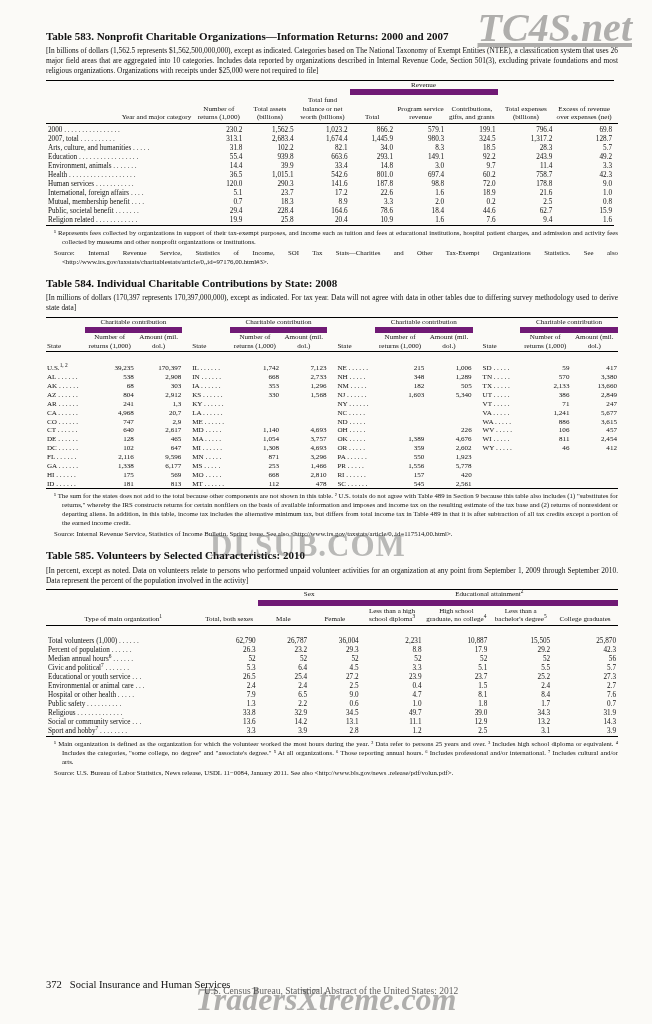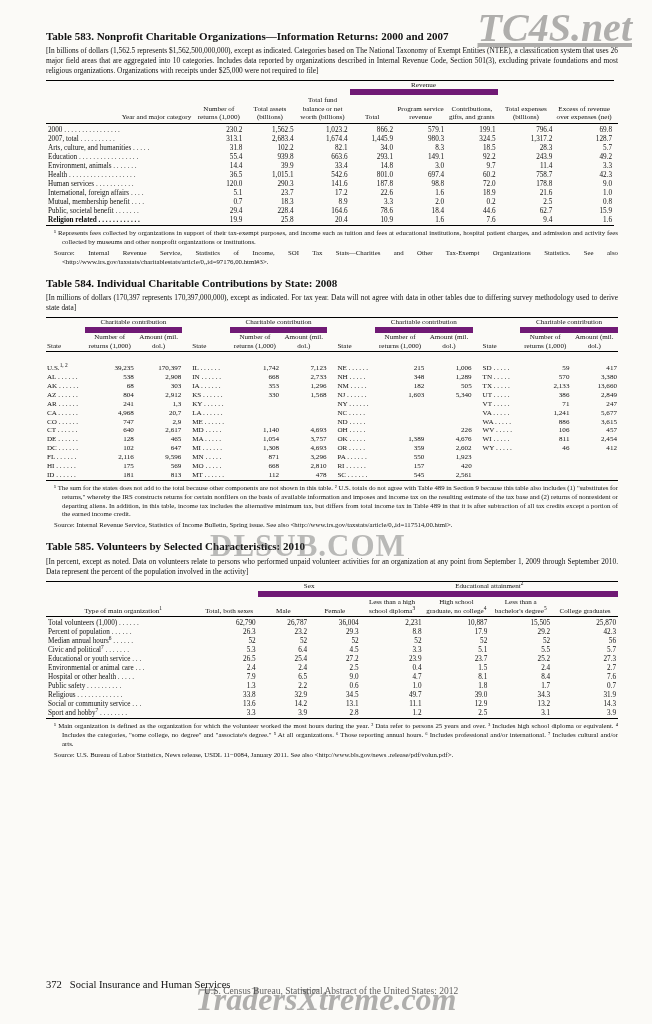--- a/index.html
+++ b/index.html
@@ -279,21 +279,21 @@
             <td class="num">29.4</td>
             <td class="num">228.4</td>
             <td class="num">164.6</td>
             <td class="num">78.6</td>
             <td class="num">18.4</td>
             <td class="num">44.6</td>
             <td class="num">62.7</td>
             <td class="num">15.9</td>
           </tr>
           <tr>
-            <td class="lbl" style="border-bottom: 1px solid rgb(0, 0, 0); font-weight: bold;">Religion related . . . . . . . . . . . .</td>
+            <td class="lbl" style="border-bottom: 1px solid rgb(0, 0, 0);">Religion related . . . . . . . . . . . .</td>
             <td class="num" style="border-bottom: 1px solid rgb(0, 0, 0);">19.9</td>
             <td class="num" style="border-bottom: 1px solid rgb(0, 0, 0);">25.8</td>
             <td class="num" style="border-bottom: 1px solid rgb(0, 0, 0);">20.4</td>
             <td class="num" style="border-bottom: 1px solid rgb(0, 0, 0);">10.9</td>
             <td class="num" style="border-bottom: 1px solid rgb(0, 0, 0);">1.6</td>
             <td class="num" style="border-bottom: 1px solid rgb(0, 0, 0);">7.6</td>
             <td class="num" style="border-bottom: 1px solid rgb(0, 0, 0);">9.4</td>
             <td class="num" style="border-bottom: 1px solid rgb(0, 0, 0);">1.6</td>
           </tr>
         </tbody>
@@ -541,20 +541,37 @@
             <td class="gapcol"></td>
             <td class="st">PA . . . . . .</td>
             <td class="num">550</td>
             <td class="num">1,923</td>
             <td class="gapcol"></td>
             <td class="st"></td>
             <td class="num"></td>
             <td class="num"></td>
           </tr>
           <tr>
+            <td class="st">GA . . . . . .</td>
+            <td class="num">1,338</td>
+            <td class="num">6,177</td>
+            <td class="gapcol"></td>
+            <td class="st">MS . . . . .</td>
+            <td class="num">253</td>
+            <td class="num">1,466</td>
+            <td class="gapcol"></td>
+            <td class="st">PR . . . . .</td>
+            <td class="num">1,556</td>
+            <td class="num">5,778</td>
+            <td class="gapcol"></td>
+            <td class="st"></td>
+            <td class="num"></td>
+            <td class="num"></td>
+          </tr>
+          <tr>
             <td class="st">HI . . . . . .</td>
             <td class="num">175</td>
             <td class="num">569</td>
             <td class="gapcol"></td>
             <td class="st">MO . . . . .</td>
             <td class="num">668</td>
             <td class="num">2,810</td>
             <td class="gapcol"></td>
             <td class="st">RI . . . . . .</td>
             <td class="num">157</td>
@@ -626,21 +643,21 @@
           <th>Male</th>
           <th>Female</th>
           <th><span>Less than a high school diploma</span><sup>3</sup></th>
           <th><span>High school graduate, no college</span><sup>4</sup></th>
           <th><span>Less than a bachelor's degree</span><sup>5</sup></th>
           <th>College graduates</th>
         </tr>
       </thead>
       <tbody id="t585-body">
           <tr>
-            <td class="lbl bold" style="padding-top: 2px;">Total volunteers (1,000) . . . . . .</td>
+            <td class="lbl bold" style="padding-top: 11px;">Total volunteers (1,000) . . . . . .</td>
             <td class="num bold" style="padding-top: 2px;">62,790</td>
             <td class="num bold" style="padding-top: 2px;">26,787</td>
             <td class="num bold" style="padding-top: 2px;">36,004</td>
             <td class="num bold" style="padding-top: 2px;">2,231</td>
             <td class="num bold" style="padding-top: 2px;">10,887</td>
             <td class="num bold" style="padding-top: 2px;">15,505</td>
             <td class="num bold" style="padding-top: 2px;">25,870</td>
           </tr>
           <tr>
             <td class="lbl">Percent of population . . . . . .</td>

